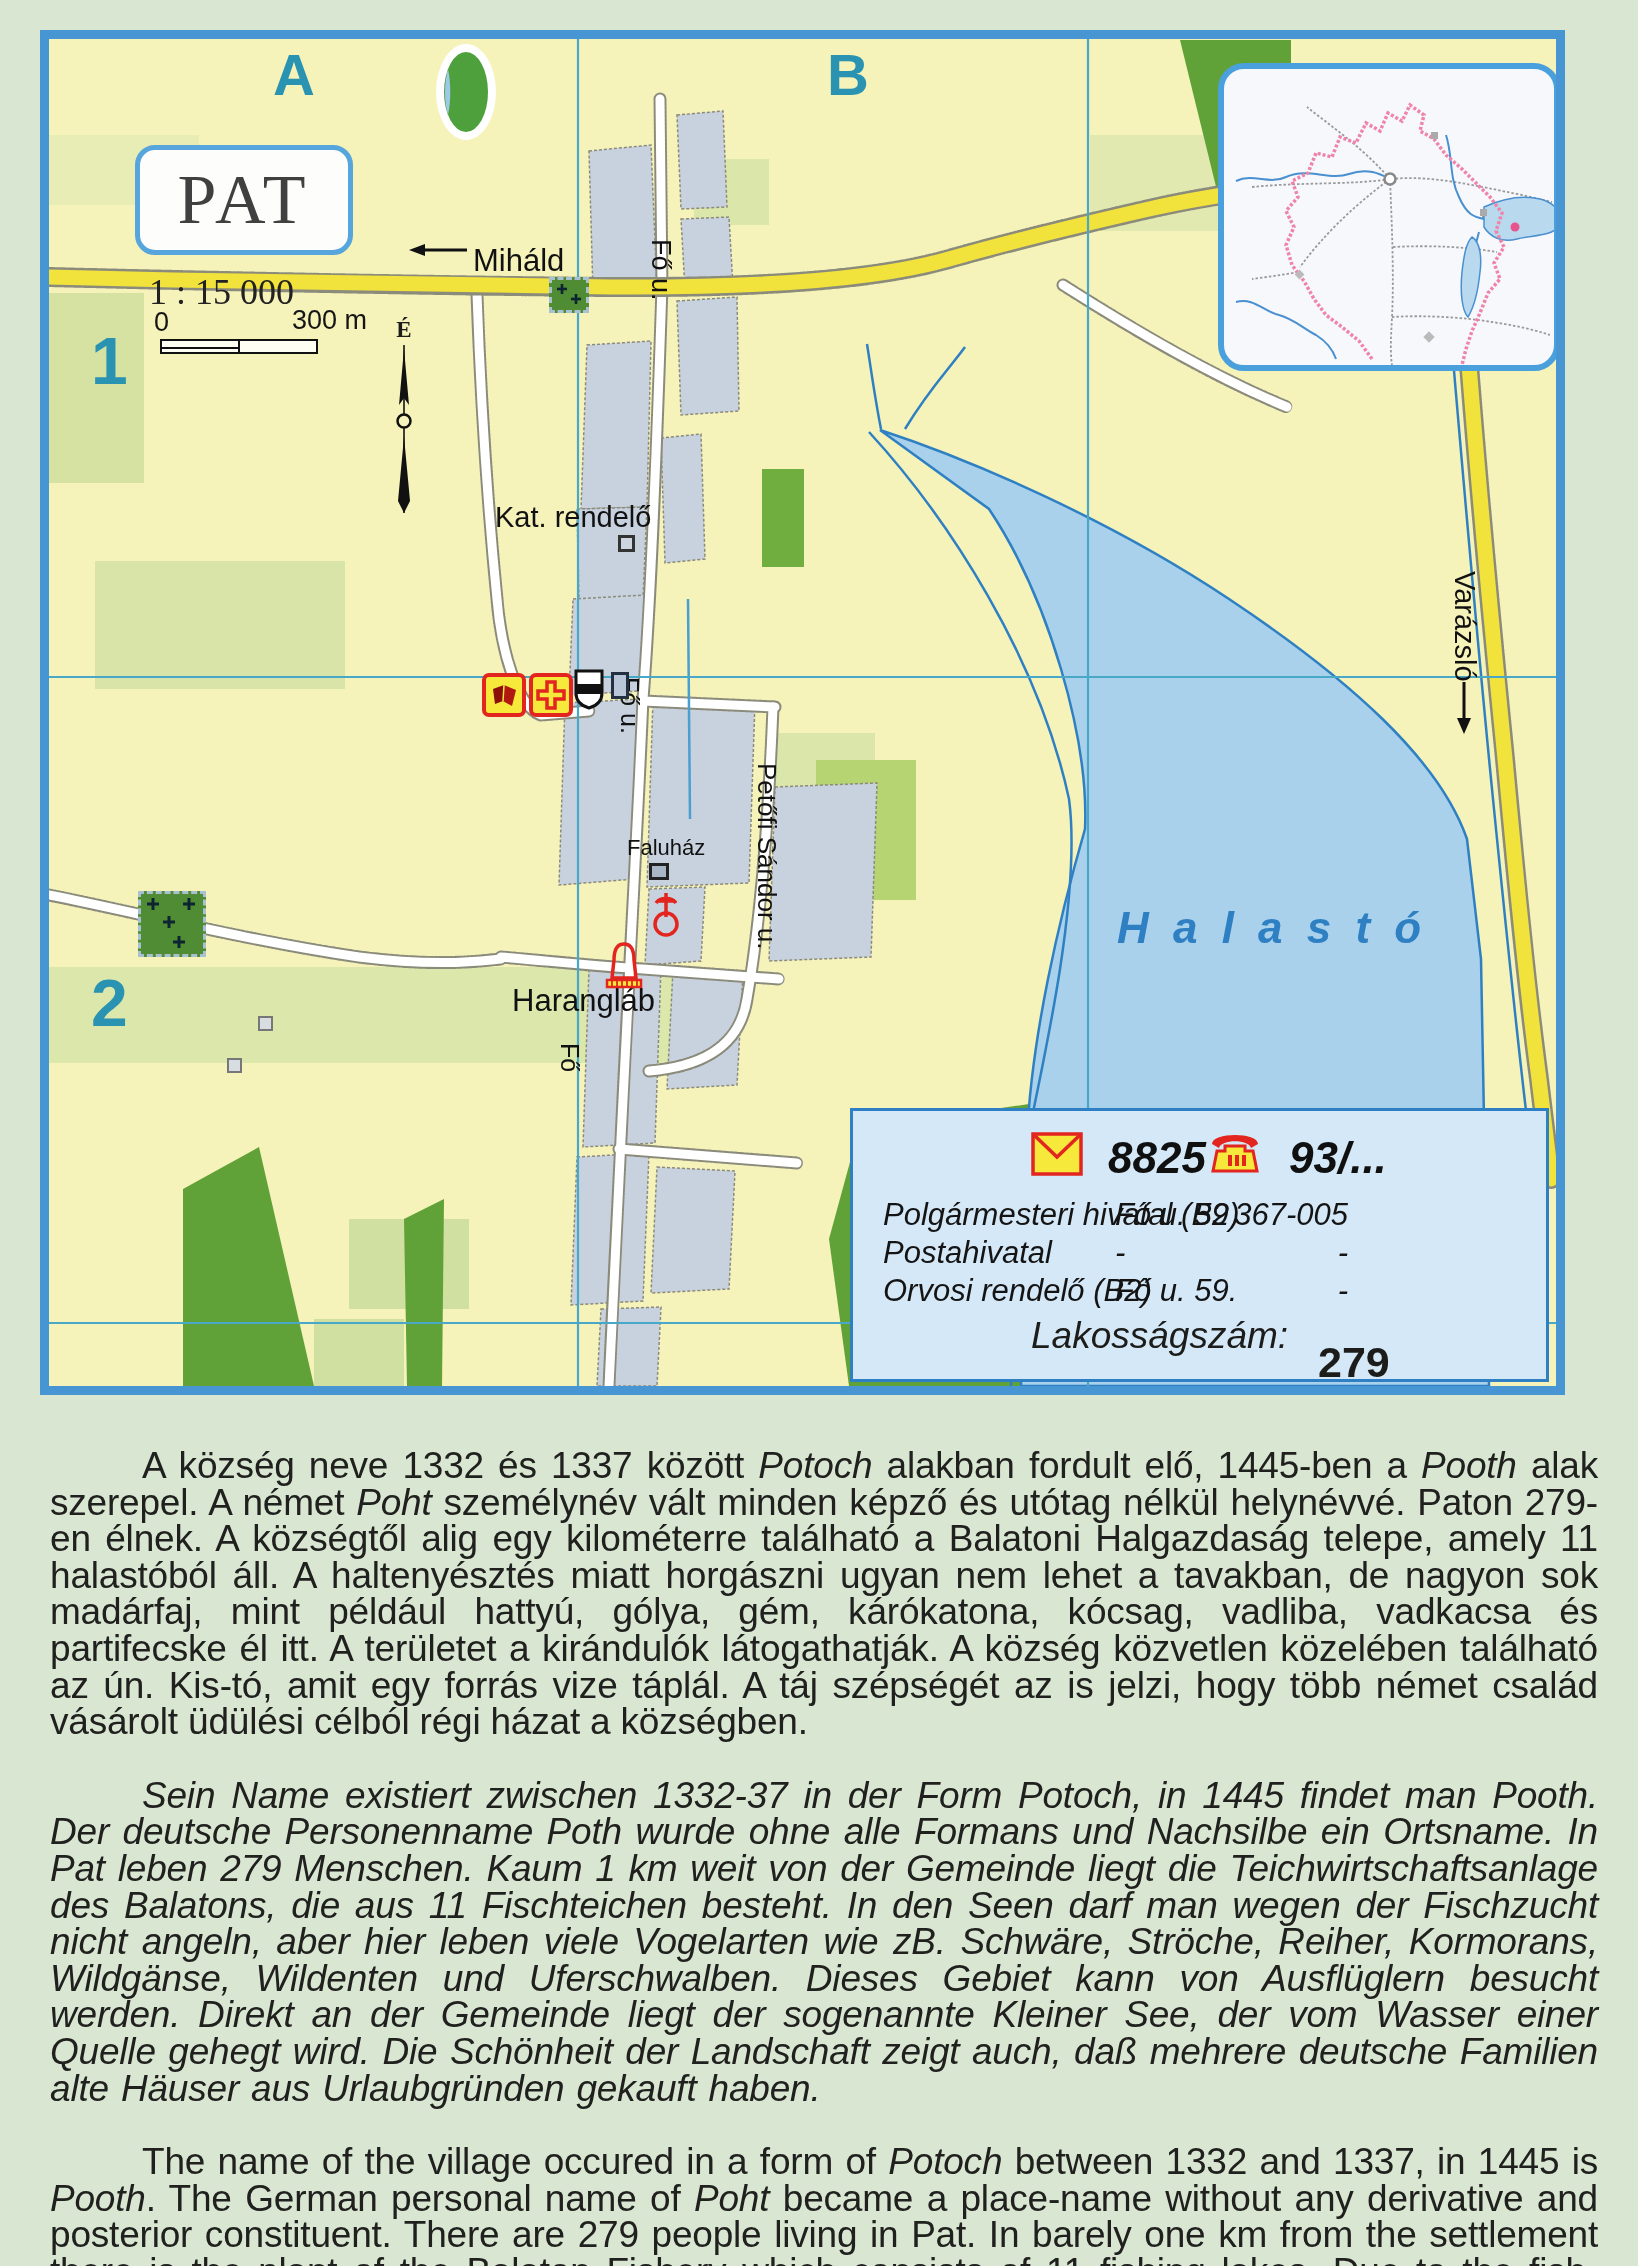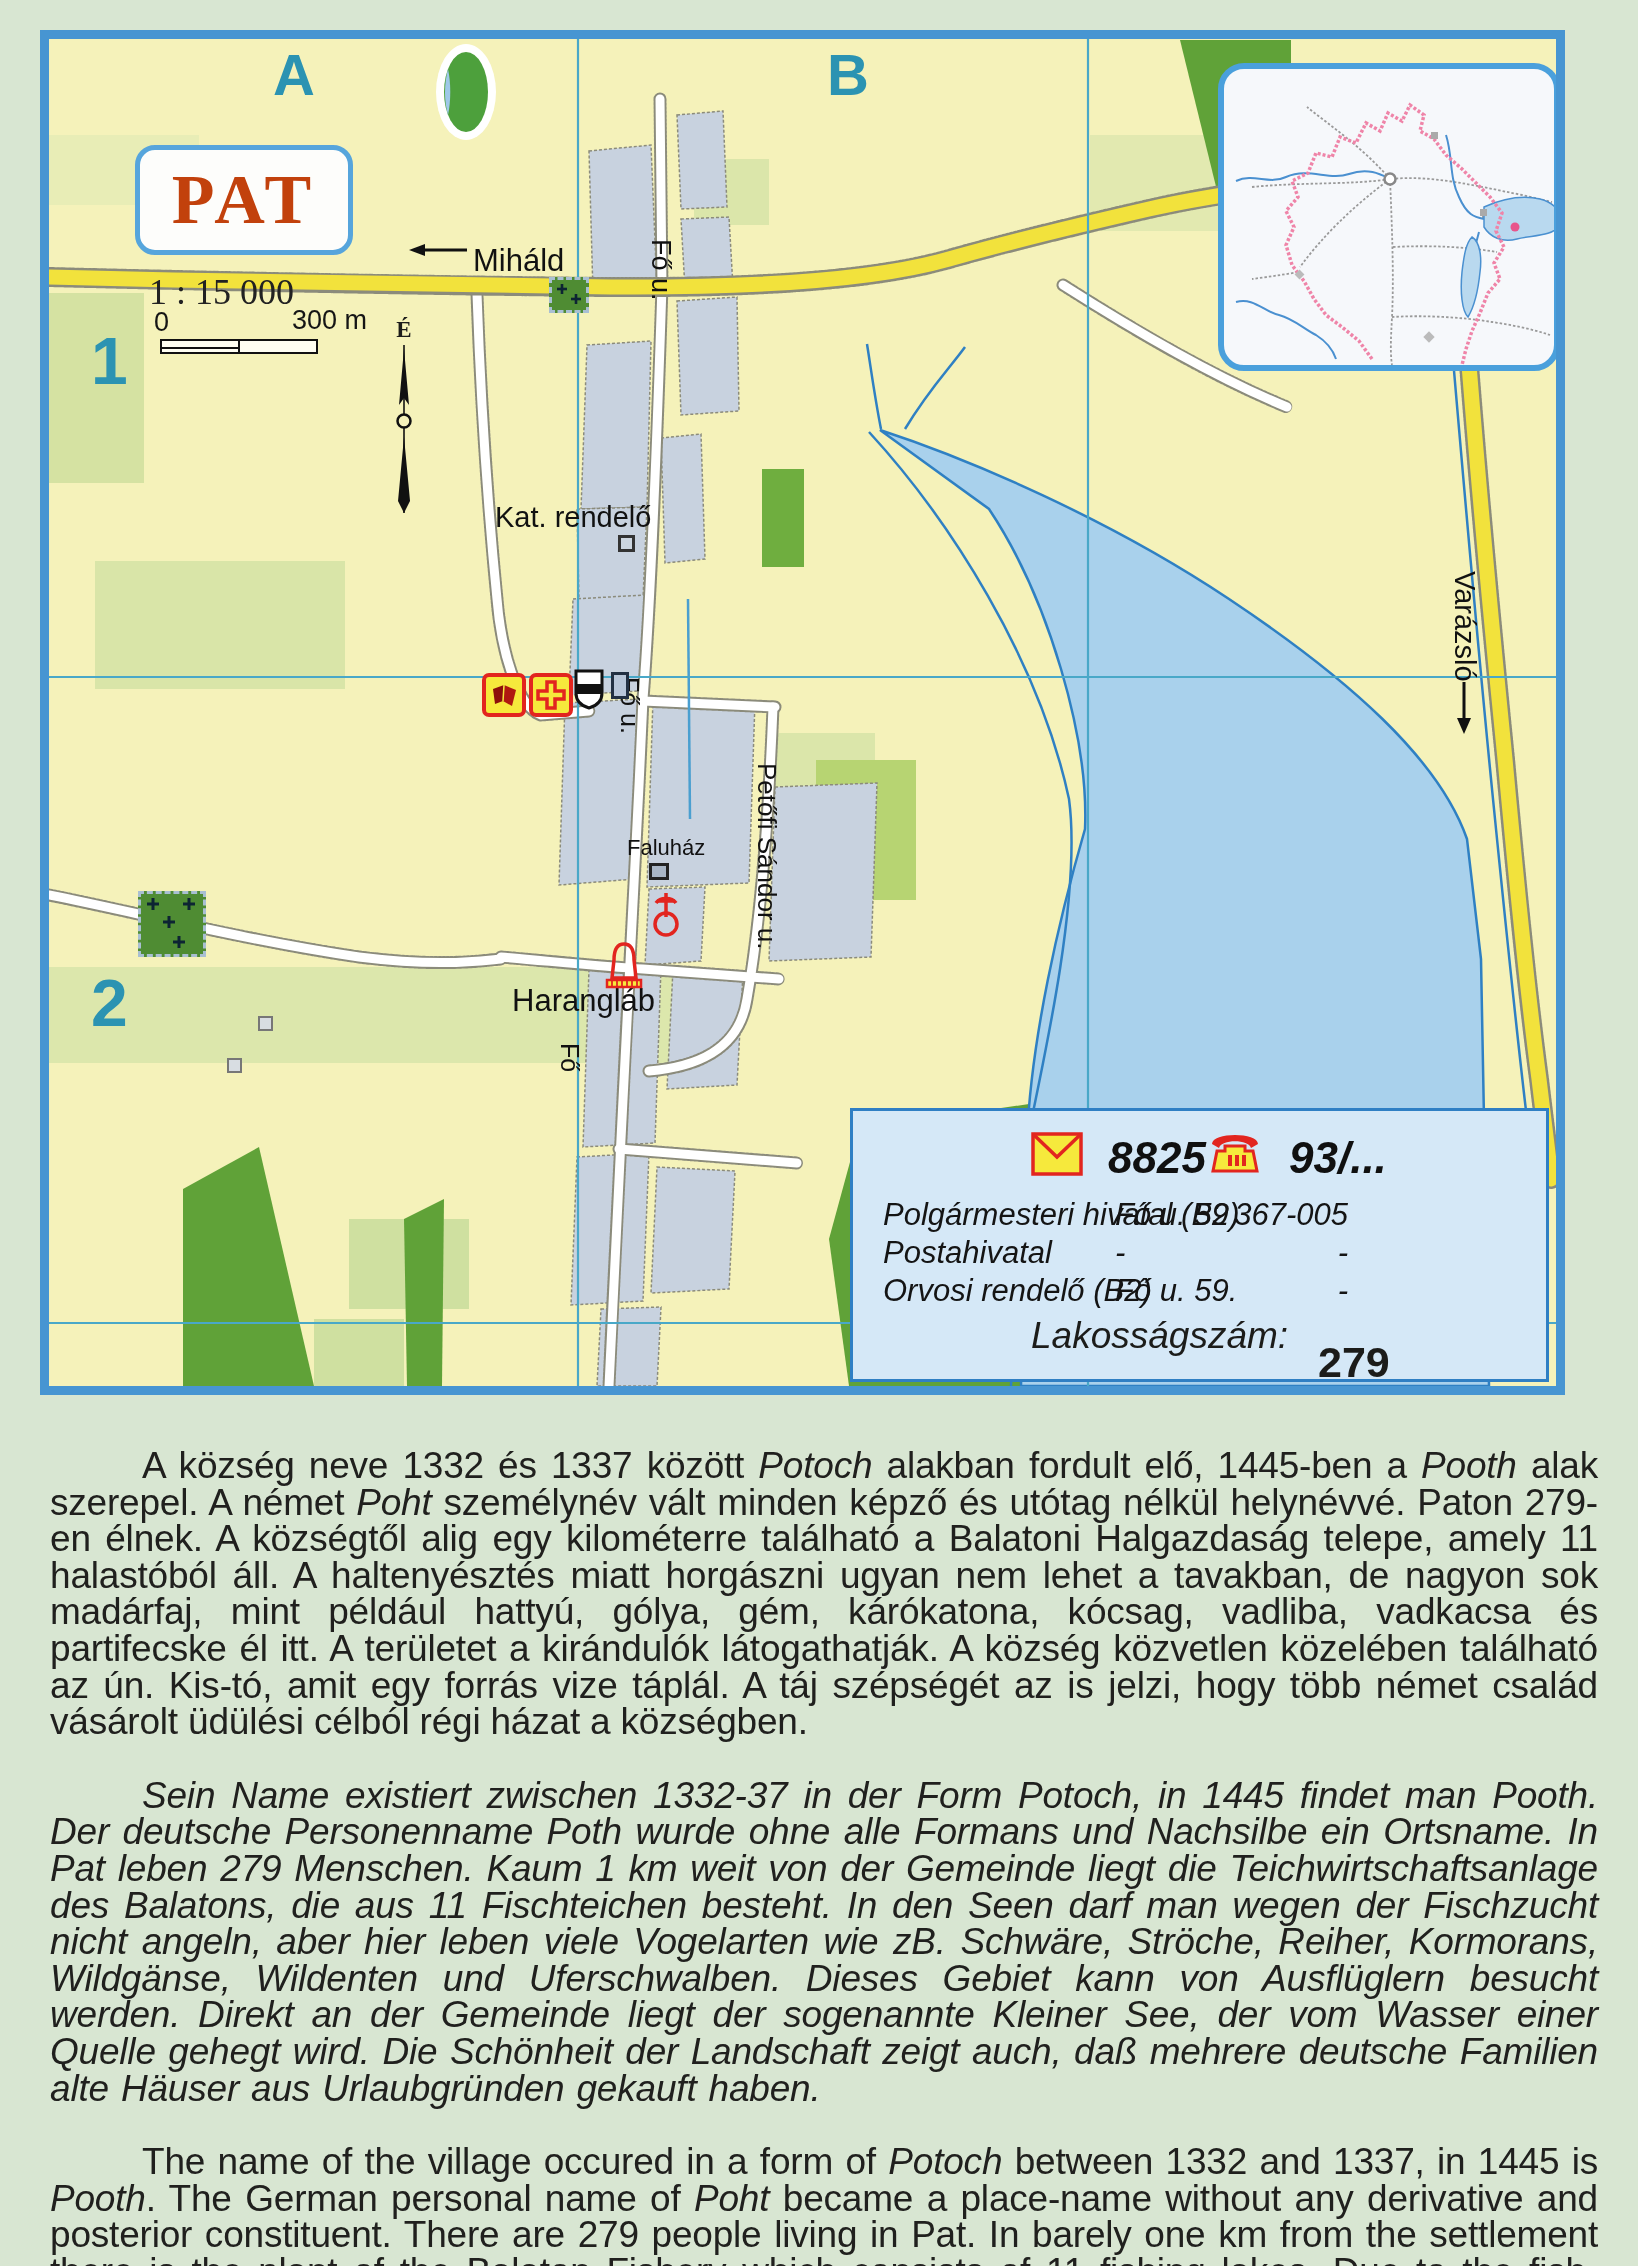--- a/index.html
+++ b/index.html
@@ -21,22 +21,22 @@
   .maplabel{position:absolute;font-weight:bold;color:#111;white-space:nowrap;}
   .gridlabel{position:absolute;color:#2b93b2;font-weight:bold;}
   .vtext{writing-mode:vertical-rl;white-space:nowrap;}
   
   .pat-box{
     position:absolute;left:86px;top:106px;width:218px;height:110px;
     background:#fdfdfb;border:5px solid #56a5dc;border-radius:20px;
     display:flex;align-items:center;justify-content:center;box-sizing:border-box;
   }
   .pat-box span{
-    font-family:"Liberation Serif", serif;font-weight:bold;font-size:70px;
-    letter-spacing:5px;color:#c2410c;
+    font-family:"Liberation Serif", serif;font-weight:normal;font-size:70px;
+    letter-spacing:5px;color:#404040;
   }
   .scale-text{
     position:absolute;left:100px;top:232px;
     font-family:"Liberation Serif", serif;font-size:36px;color:#222;
   }
   
   .sb-label{position:absolute;font-size:27px;color:#151515;}
   .scalebar{
     position:absolute;left:111px;top:300px;width:158px;height:15px;
     border:2px solid #111;background:#fffef2;box-sizing:border-box;display:flex;
@@ -237,20 +237,21 @@
   </div>
 
   <div class="maplabel vtext" style="left:596px;top:200px;font-size:27px;font-weight:normal;">Fő u.</div>
   <div class="maplabel vtext" style="left:566px;top:638px;font-size:25px;font-weight:normal;">Fő u.</div>
   <div class="maplabel vtext" style="left:506px;top:1004px;font-size:25px;font-weight:normal;">Fő</div>
   <div class="maplabel vtext" style="left:702px;top:724px;font-size:26px;font-weight:normal;">Petőfi Sándor u.</div>
 
   <div class="maplabel" style="left:446px;top:462px;font-size:29px;font-weight:normal;">Kat. rendelő</div>
   <div class="maplabel" style="left:578px;top:796px;font-size:22px;font-weight:normal;">Faluház</div>
   <div class="maplabel" style="left:463px;top:944px;font-size:31px;font-weight:normal;">Harangláb</div>
+  <div class="lake-label">Halastó</div>
 
   <div class="varazslo">
     <span class="vtext">Varázsló</span>
     <svg width="16" height="52" viewBox="0 0 16 52">
       <rect x="6.5" y="0" width="3" height="38" fill="#111"></rect>
       <path d="M8,52 L1,36 L15,36 Z" fill="#111"></path>
     </svg>
   </div>
 
   <div class="sym-sq" style="left:433px;top:634px;width:44px;height:44px;">

